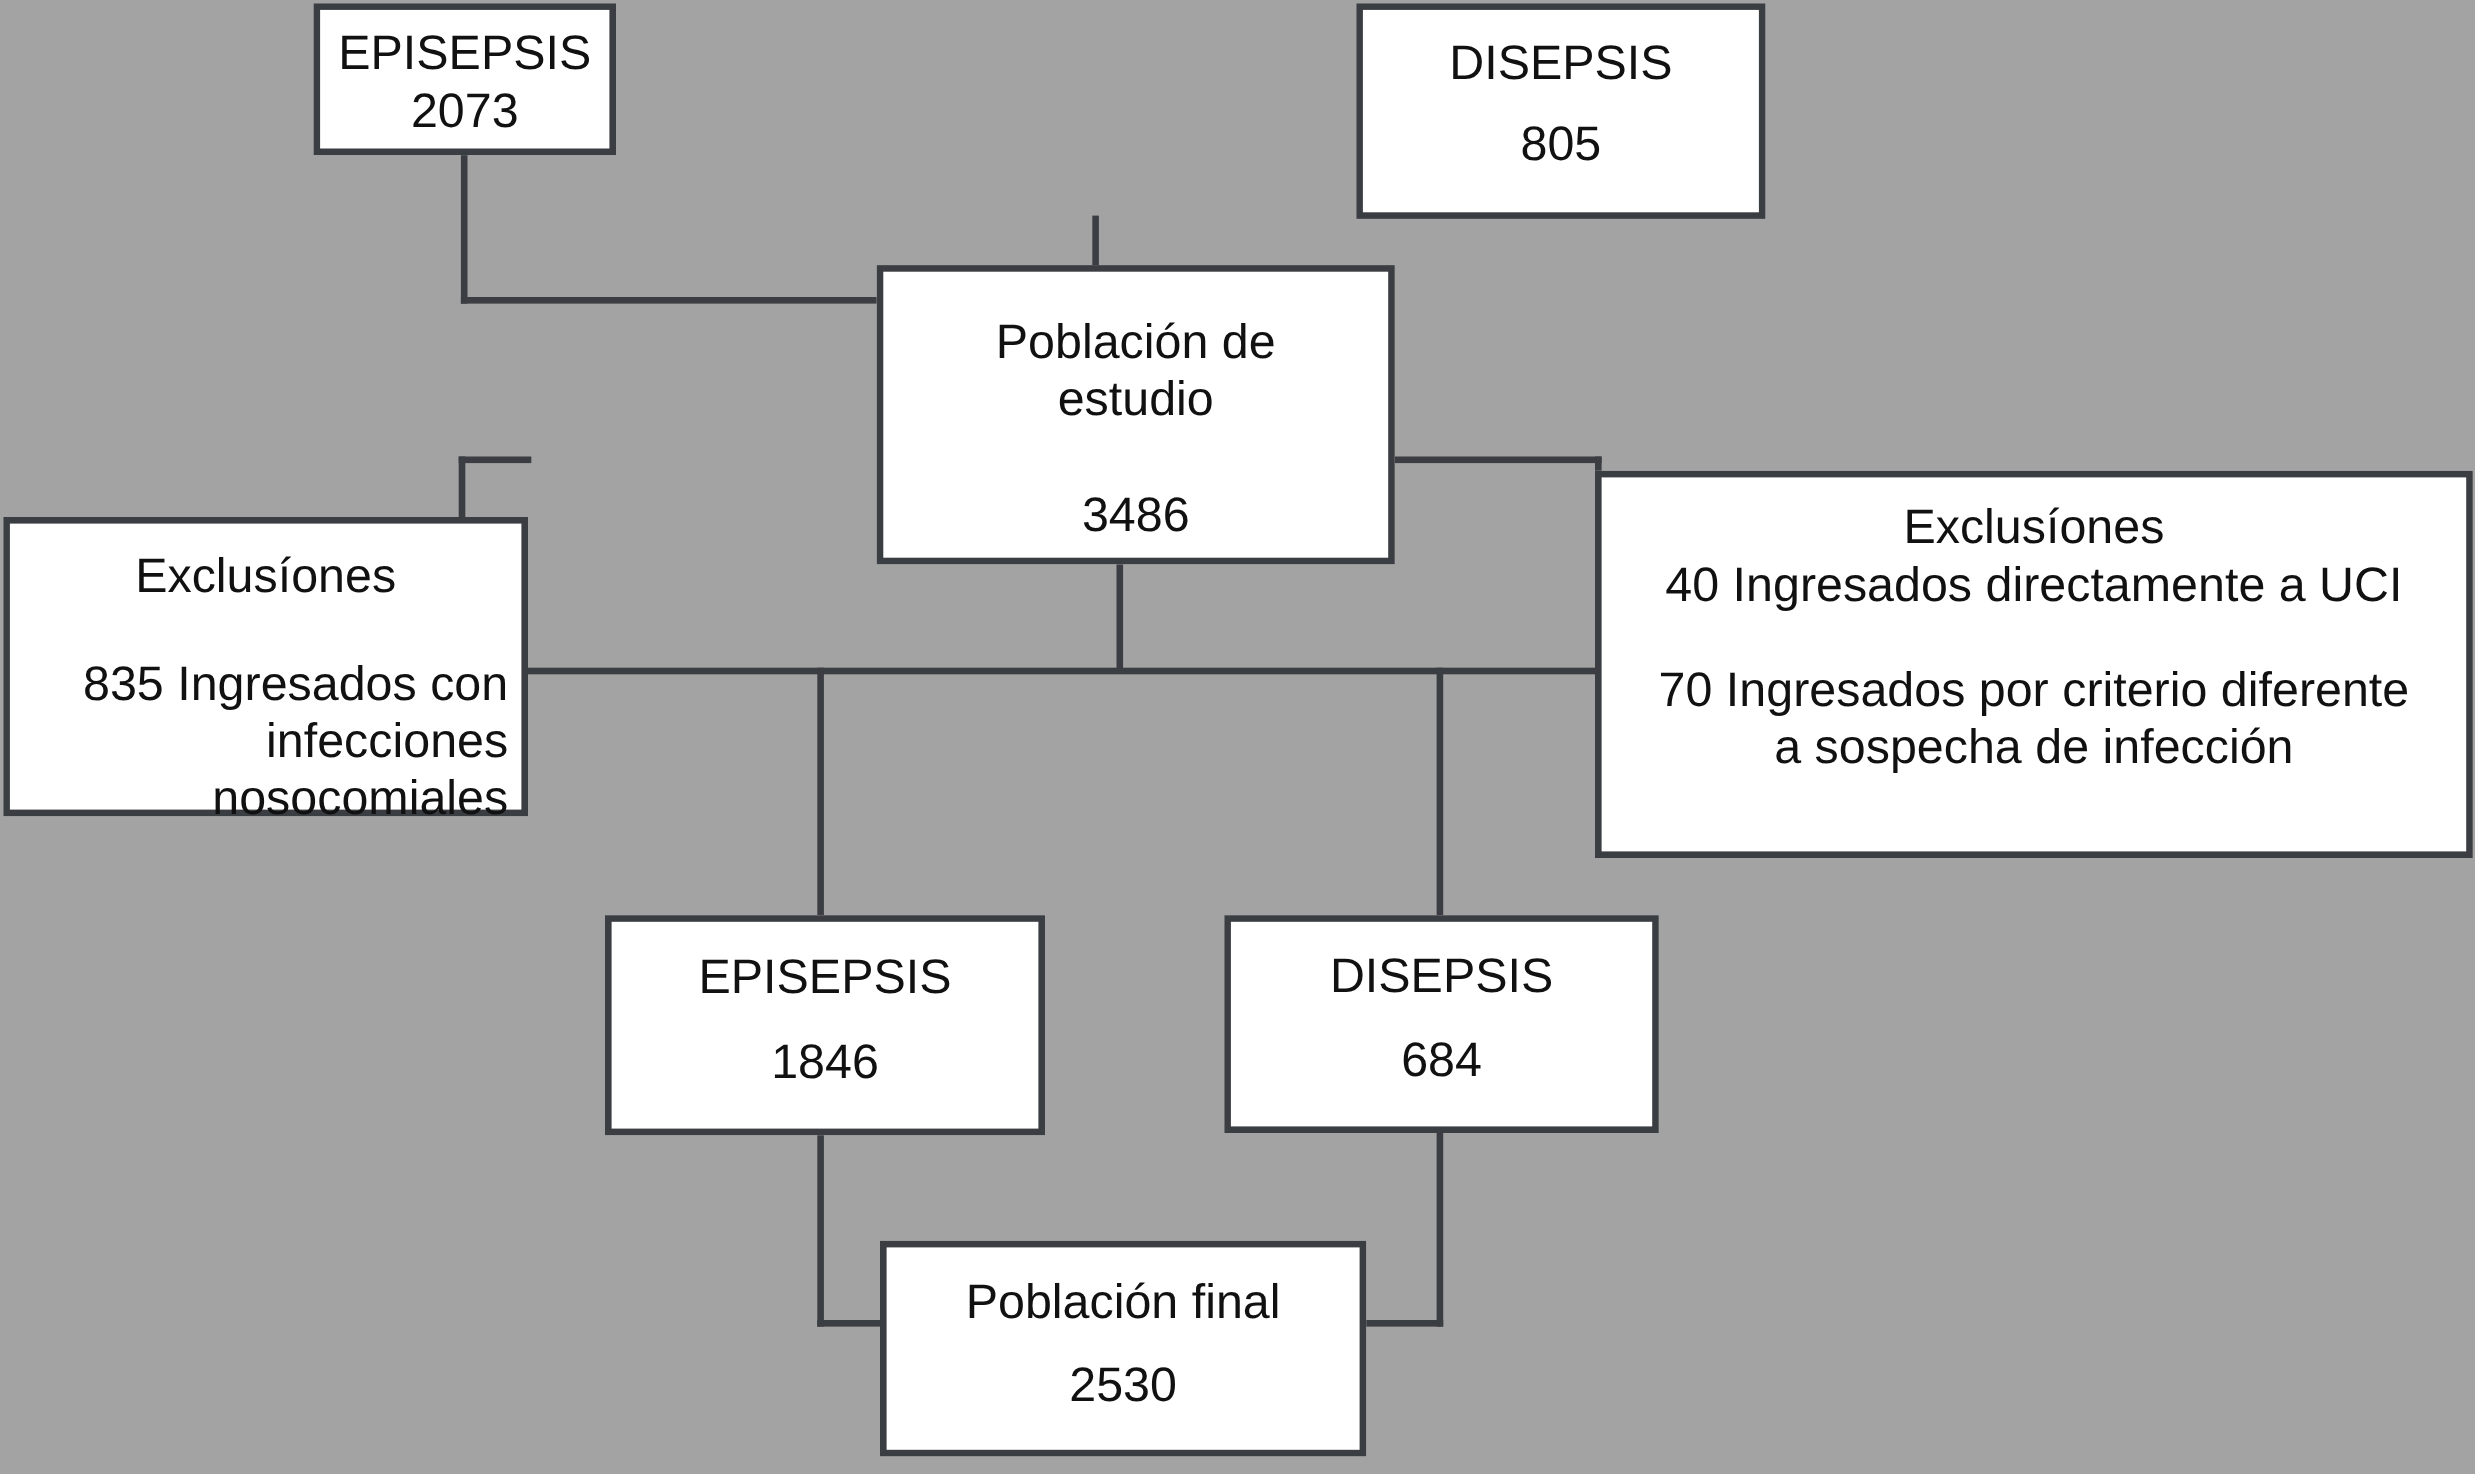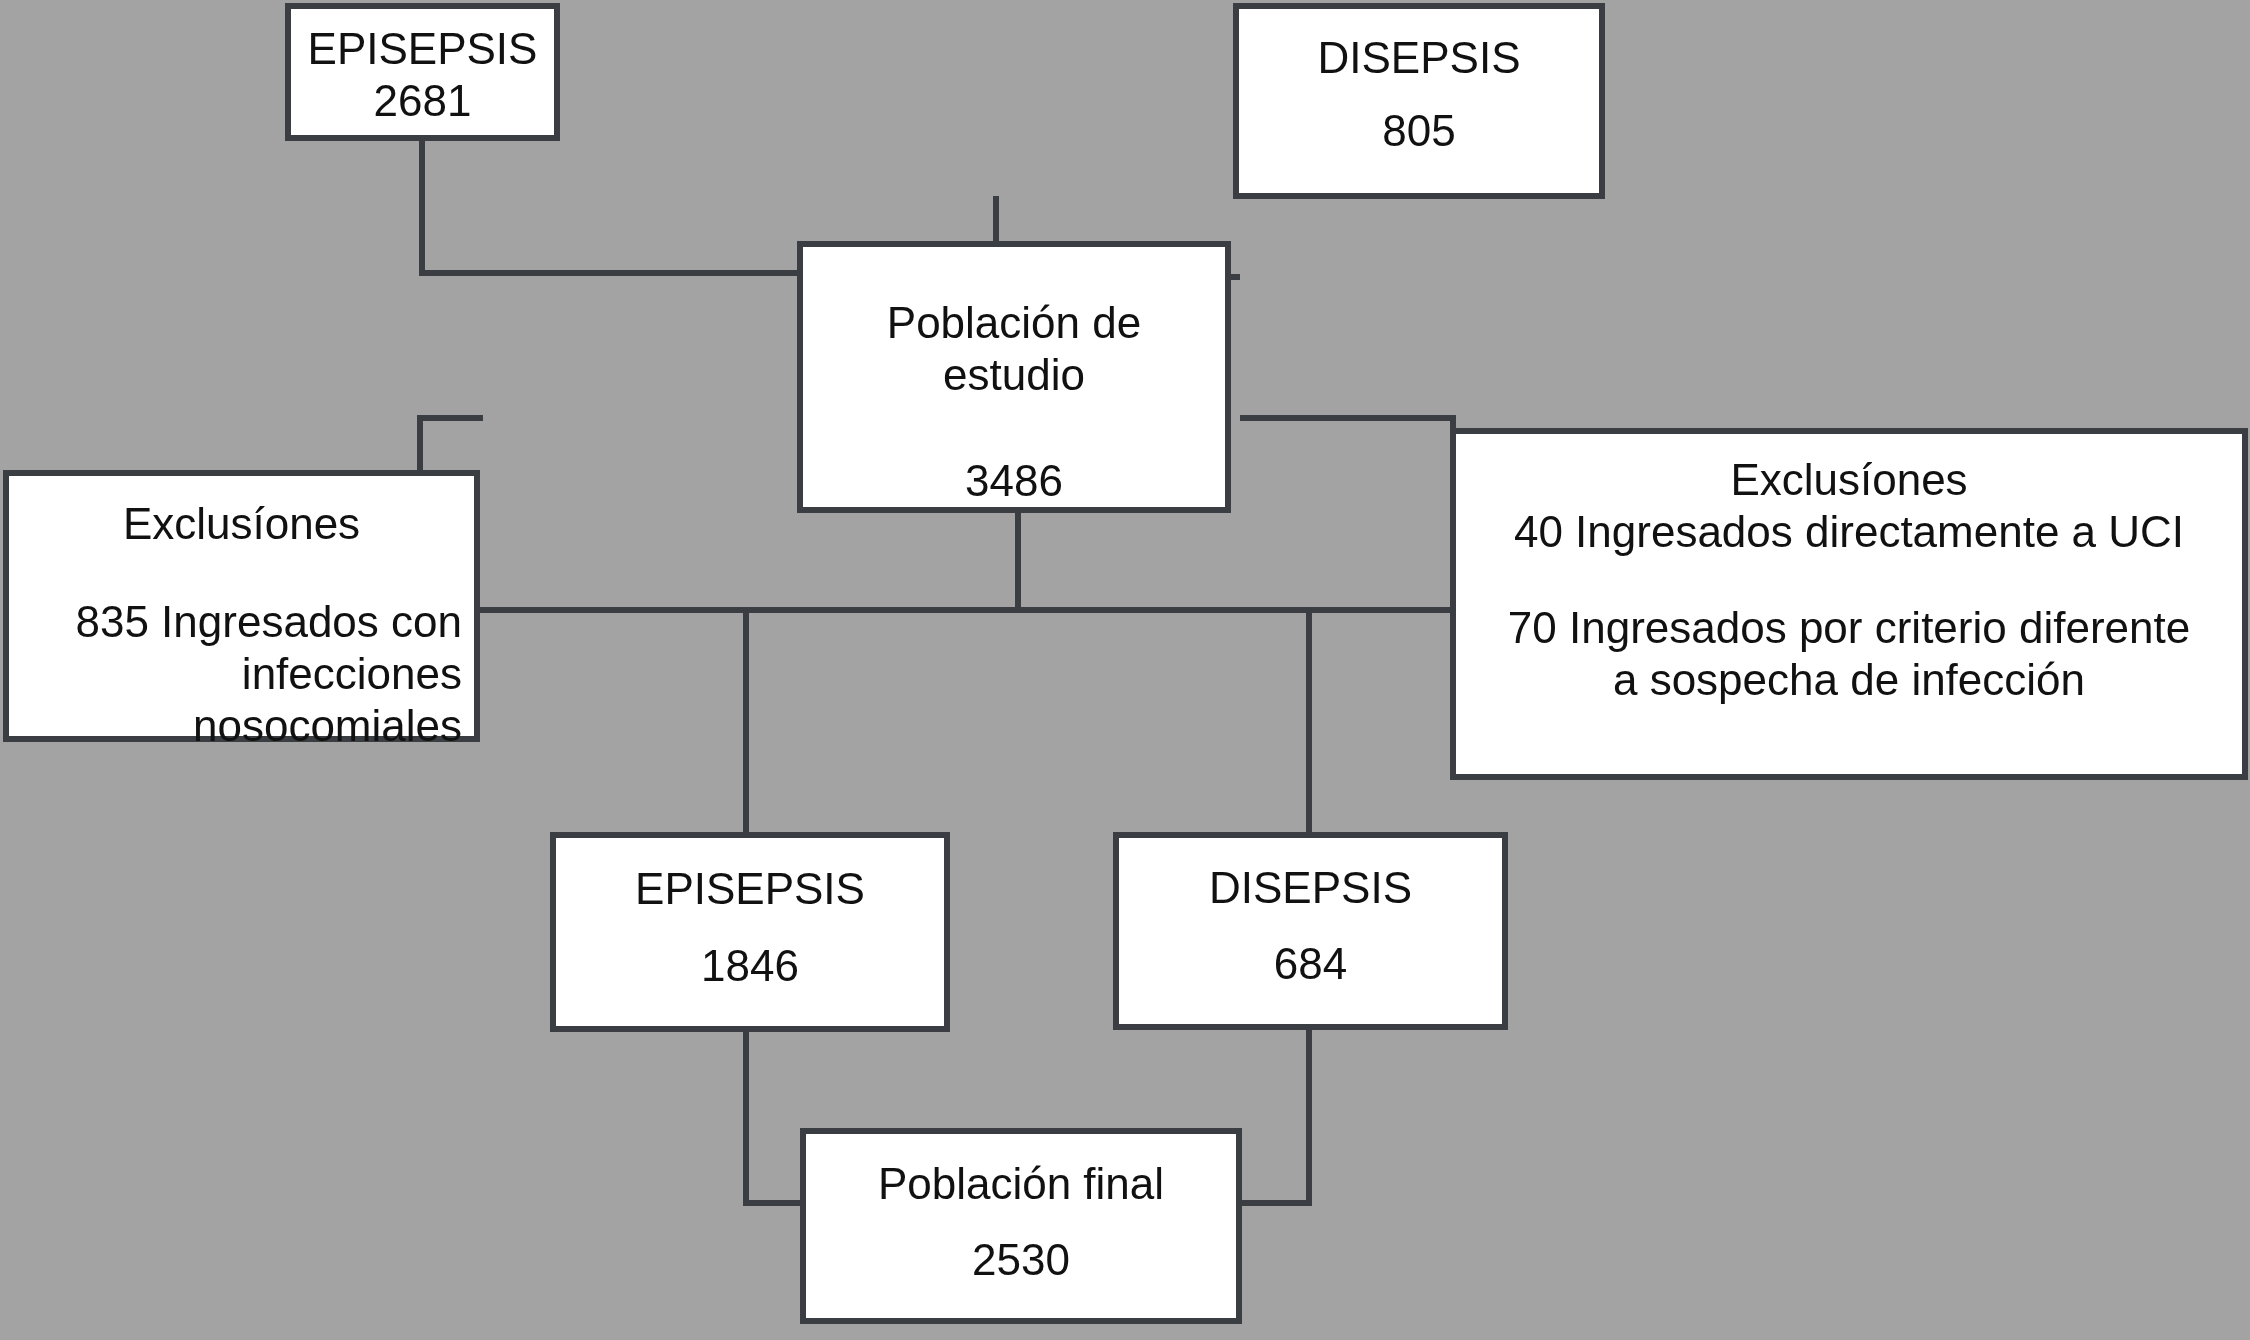--- a/index.html
+++ b/index.html
@@ -45,22 +45,22 @@
     left: 285px; top: 3px; width: 275px; height: 138px;
     justify-content: space-around;
     padding: 14px 10px 18px 10px;
   }
   #node-disepsis-top {
     left: 1233px; top: 3px; width: 372px; height: 196px;
     justify-content: space-around;
     padding: 12px 10px 26px 10px;
   }
   #node-poblacion-estudio {
-    left: 797px; top: 241px; width: 434px; height: 272px;
-    justify-content: flex-end;
+    left: 797px; top: 241px; width: 471px; height: 272px;
+    justify-content: center;
     padding: 26px 18px 0 18px;
   }
   #node-poblacion-estudio .count { margin-top: 54px; }
   #node-exclusiones-left {
     left: 3px; top: 470px; width: 477px; height: 272px;
     justify-content: flex-start;
     padding: 22px 12px 0 12px;
   }
   #node-exclusiones-left .count { margin-top: 46px; text-align: right; }
   #node-exclusiones-right {
@@ -131,21 +131,21 @@
   <div class="conn v" id="conn-bus-to-epi"></div>
   <div class="conn v" id="conn-bus-to-dis"></div>
 
   <div class="conn v" id="conn-epi-bot-down"></div>
   <div class="conn h" id="conn-epi-bot-across"></div>
   <div class="conn v" id="conn-dis-bot-down"></div>
   <div class="conn h" id="conn-dis-bot-across"></div>
 
   <div class="node" id="node-episepsis-top">
     <span class="line title">EPISEPSIS</span>
-    <span class="line count">2681</span>
+    <span class="line count">2073</span>
   </div>
 
   <div class="node" id="node-disepsis-top">
     <span class="line title">DISEPSIS</span>
     <span class="line count">805</span>
   </div>
 
   <div class="node" id="node-poblacion-estudio">
     <span class="line title">Población de
 estudio</span>

